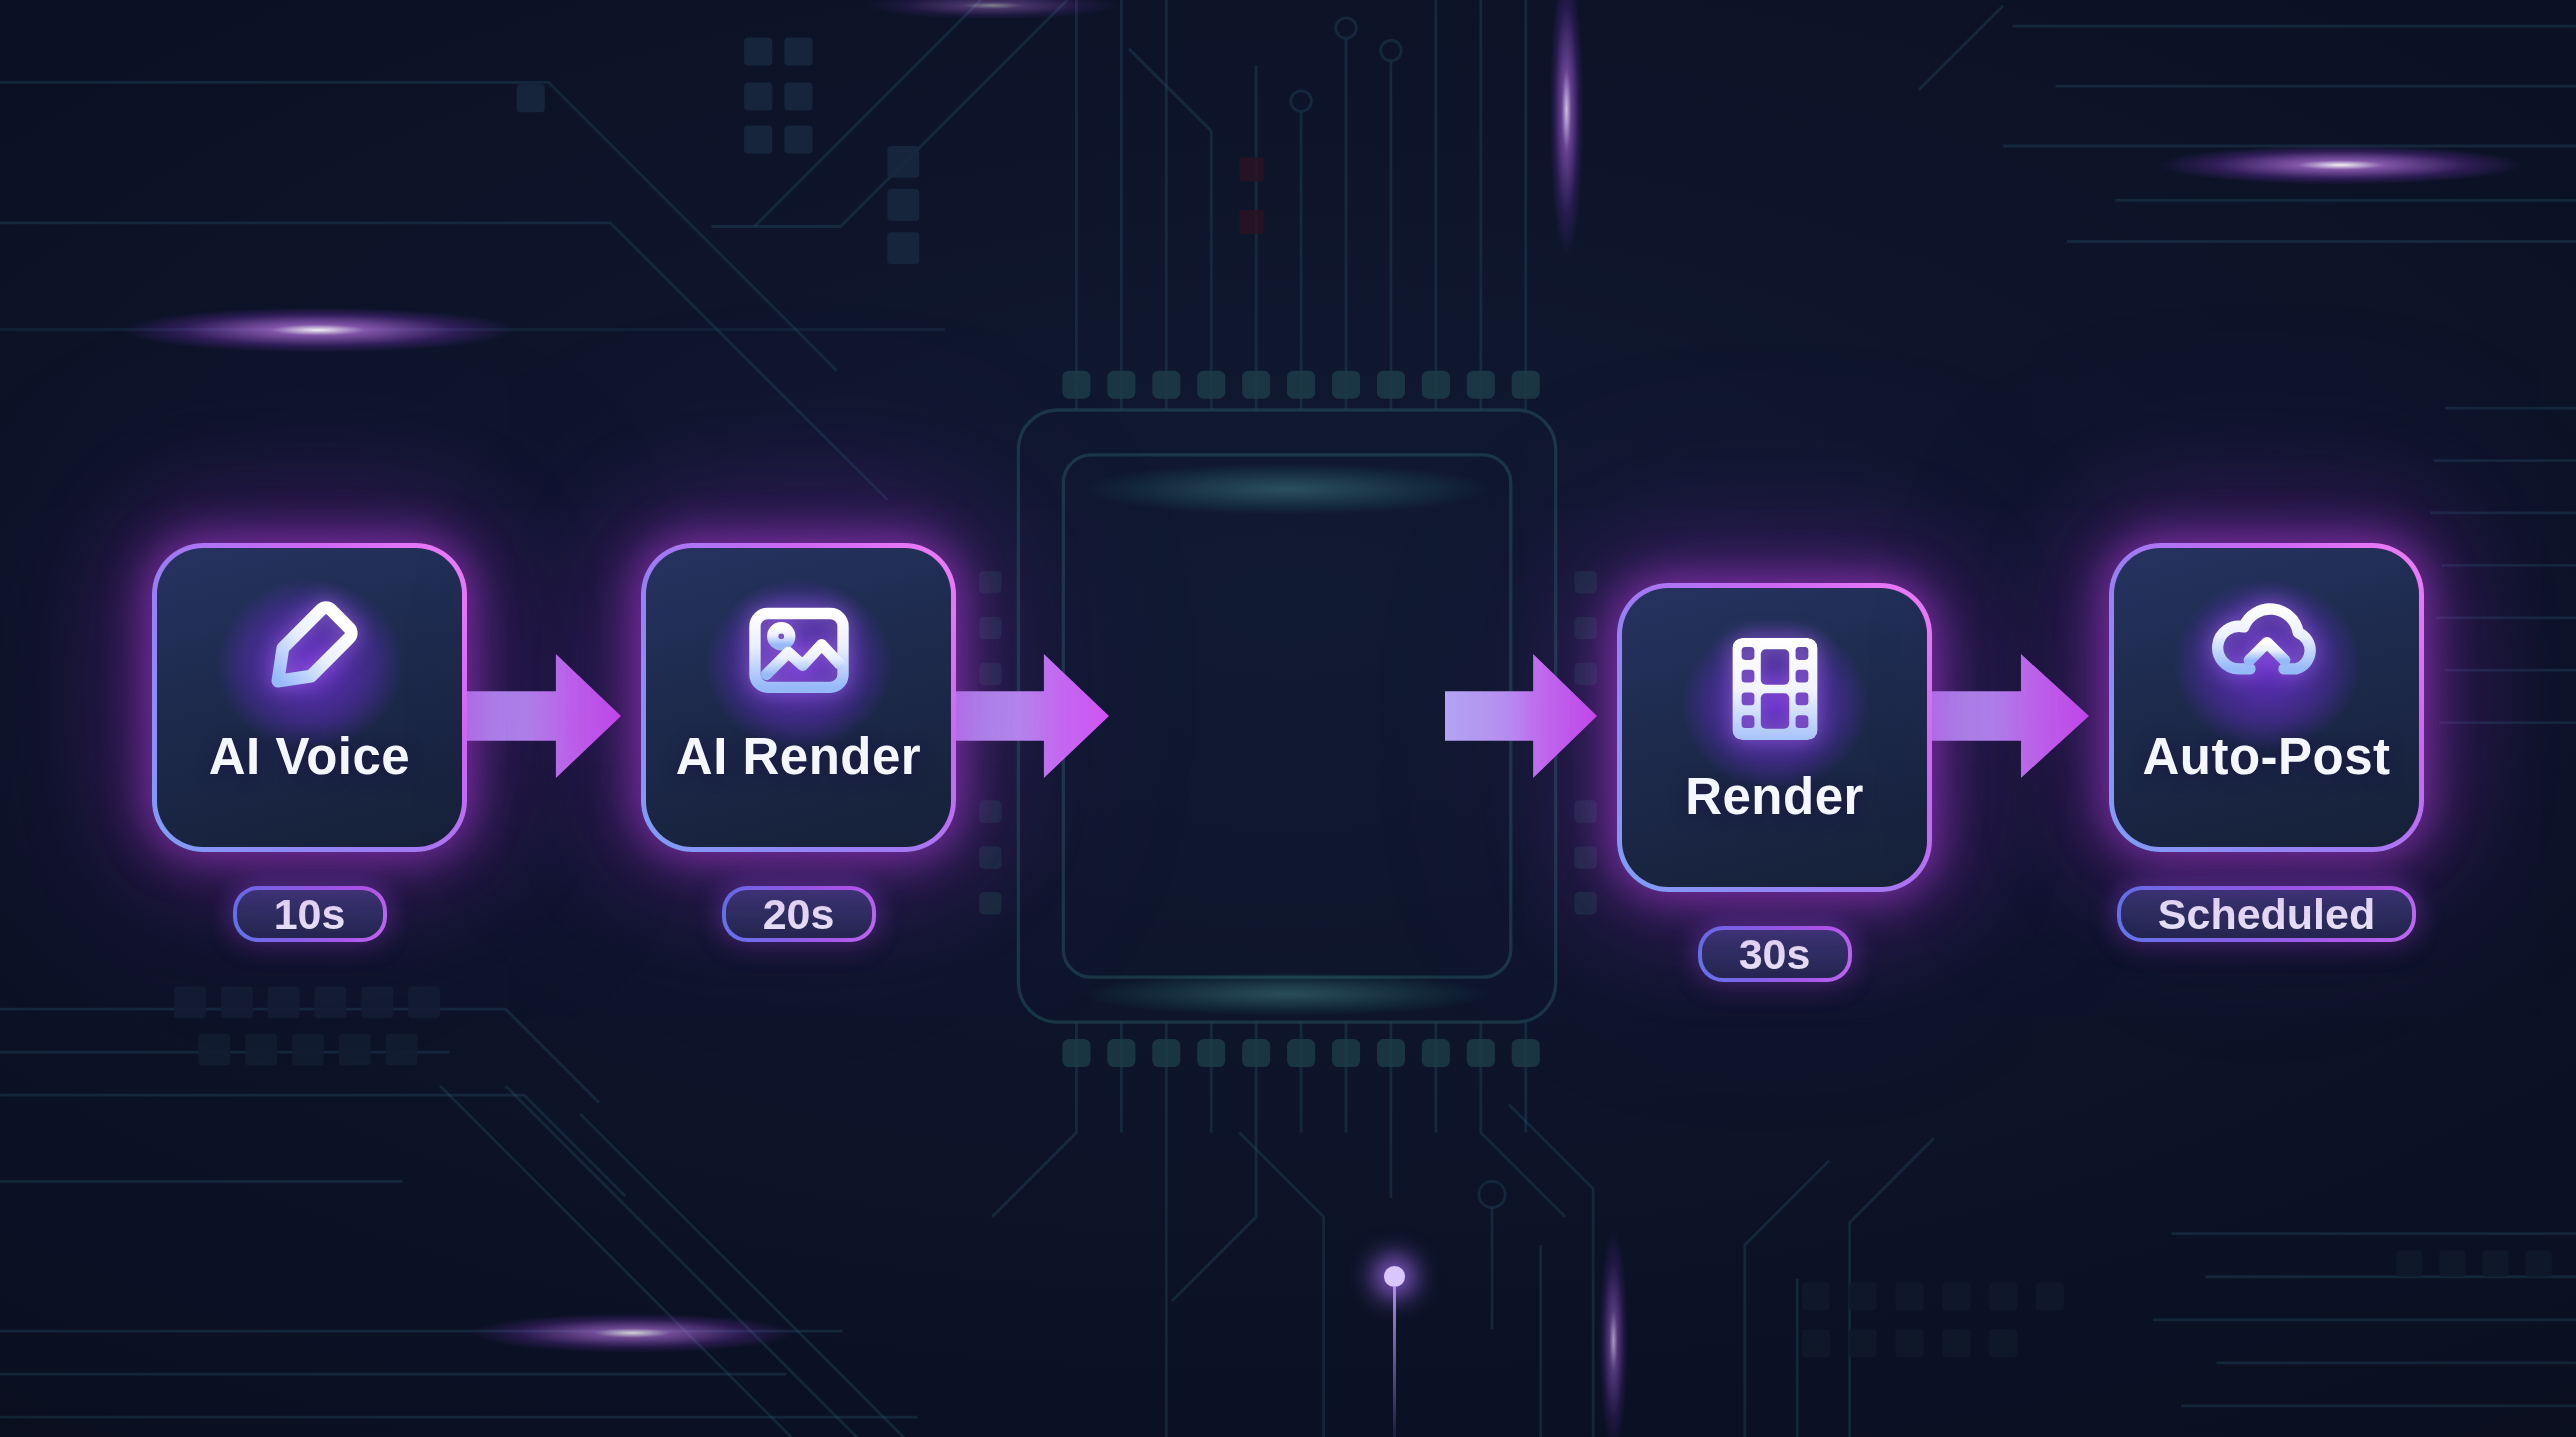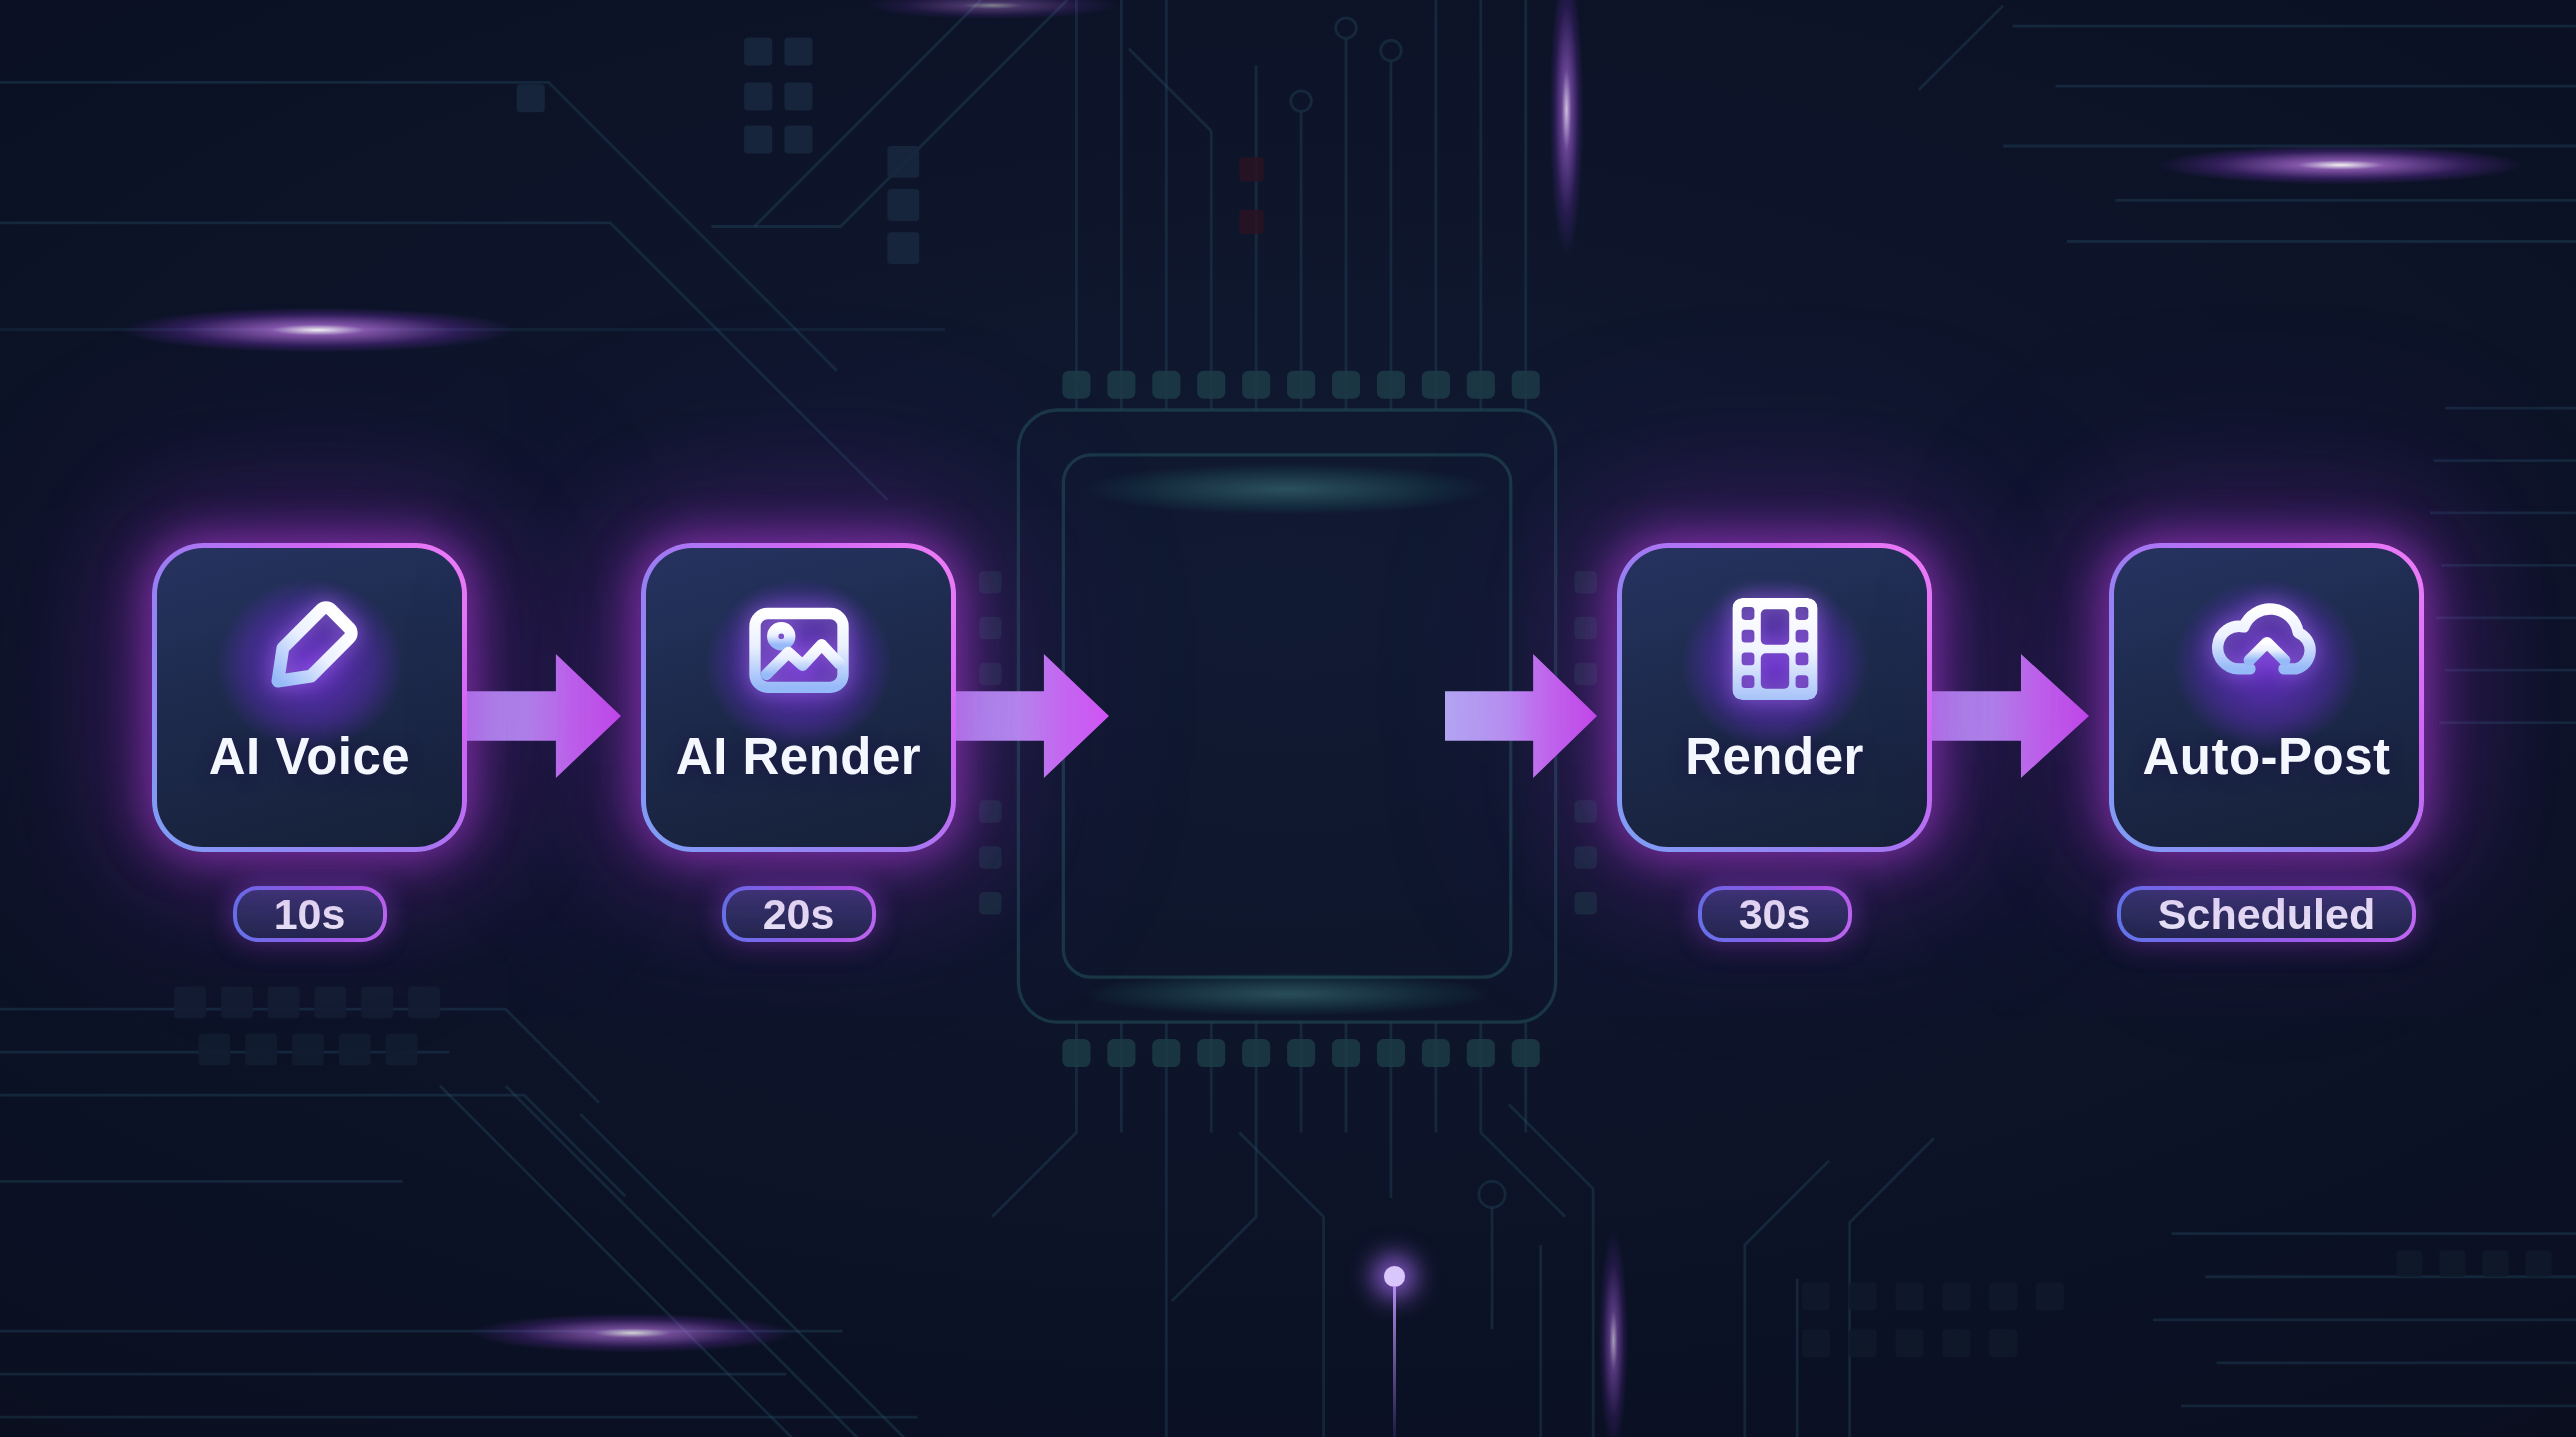--- a/index.html
+++ b/index.html
@@ -273,21 +273,21 @@
         </g>
       </svg>
       <div class="card-label">AI Render</div>
     </div>
     <div class="badge">
       <span>20s</span>
     </div>
   </div>
 
 
-  <div class="step" style="left:1617px;">
+  <div class="step" style="left:1617px;margin-top:40px;">
     <div class="card">
       <svg class="icon" viewBox="0 0 100 100">
         <defs>
           <linearGradient id="g4" x1="0" y1="0" x2="0" y2="1">
             <stop offset="0" stop-color="#ffffff"></stop>
               <stop offset=".5" stop-color="#f2f5ff"></stop>
               <stop offset="1" stop-color="#a6c2f9"></stop>
           </linearGradient>
           <mask id="m4">
             <rect x="20" y="14" width="60" height="72" rx="7" fill="#ffffff"></rect>

